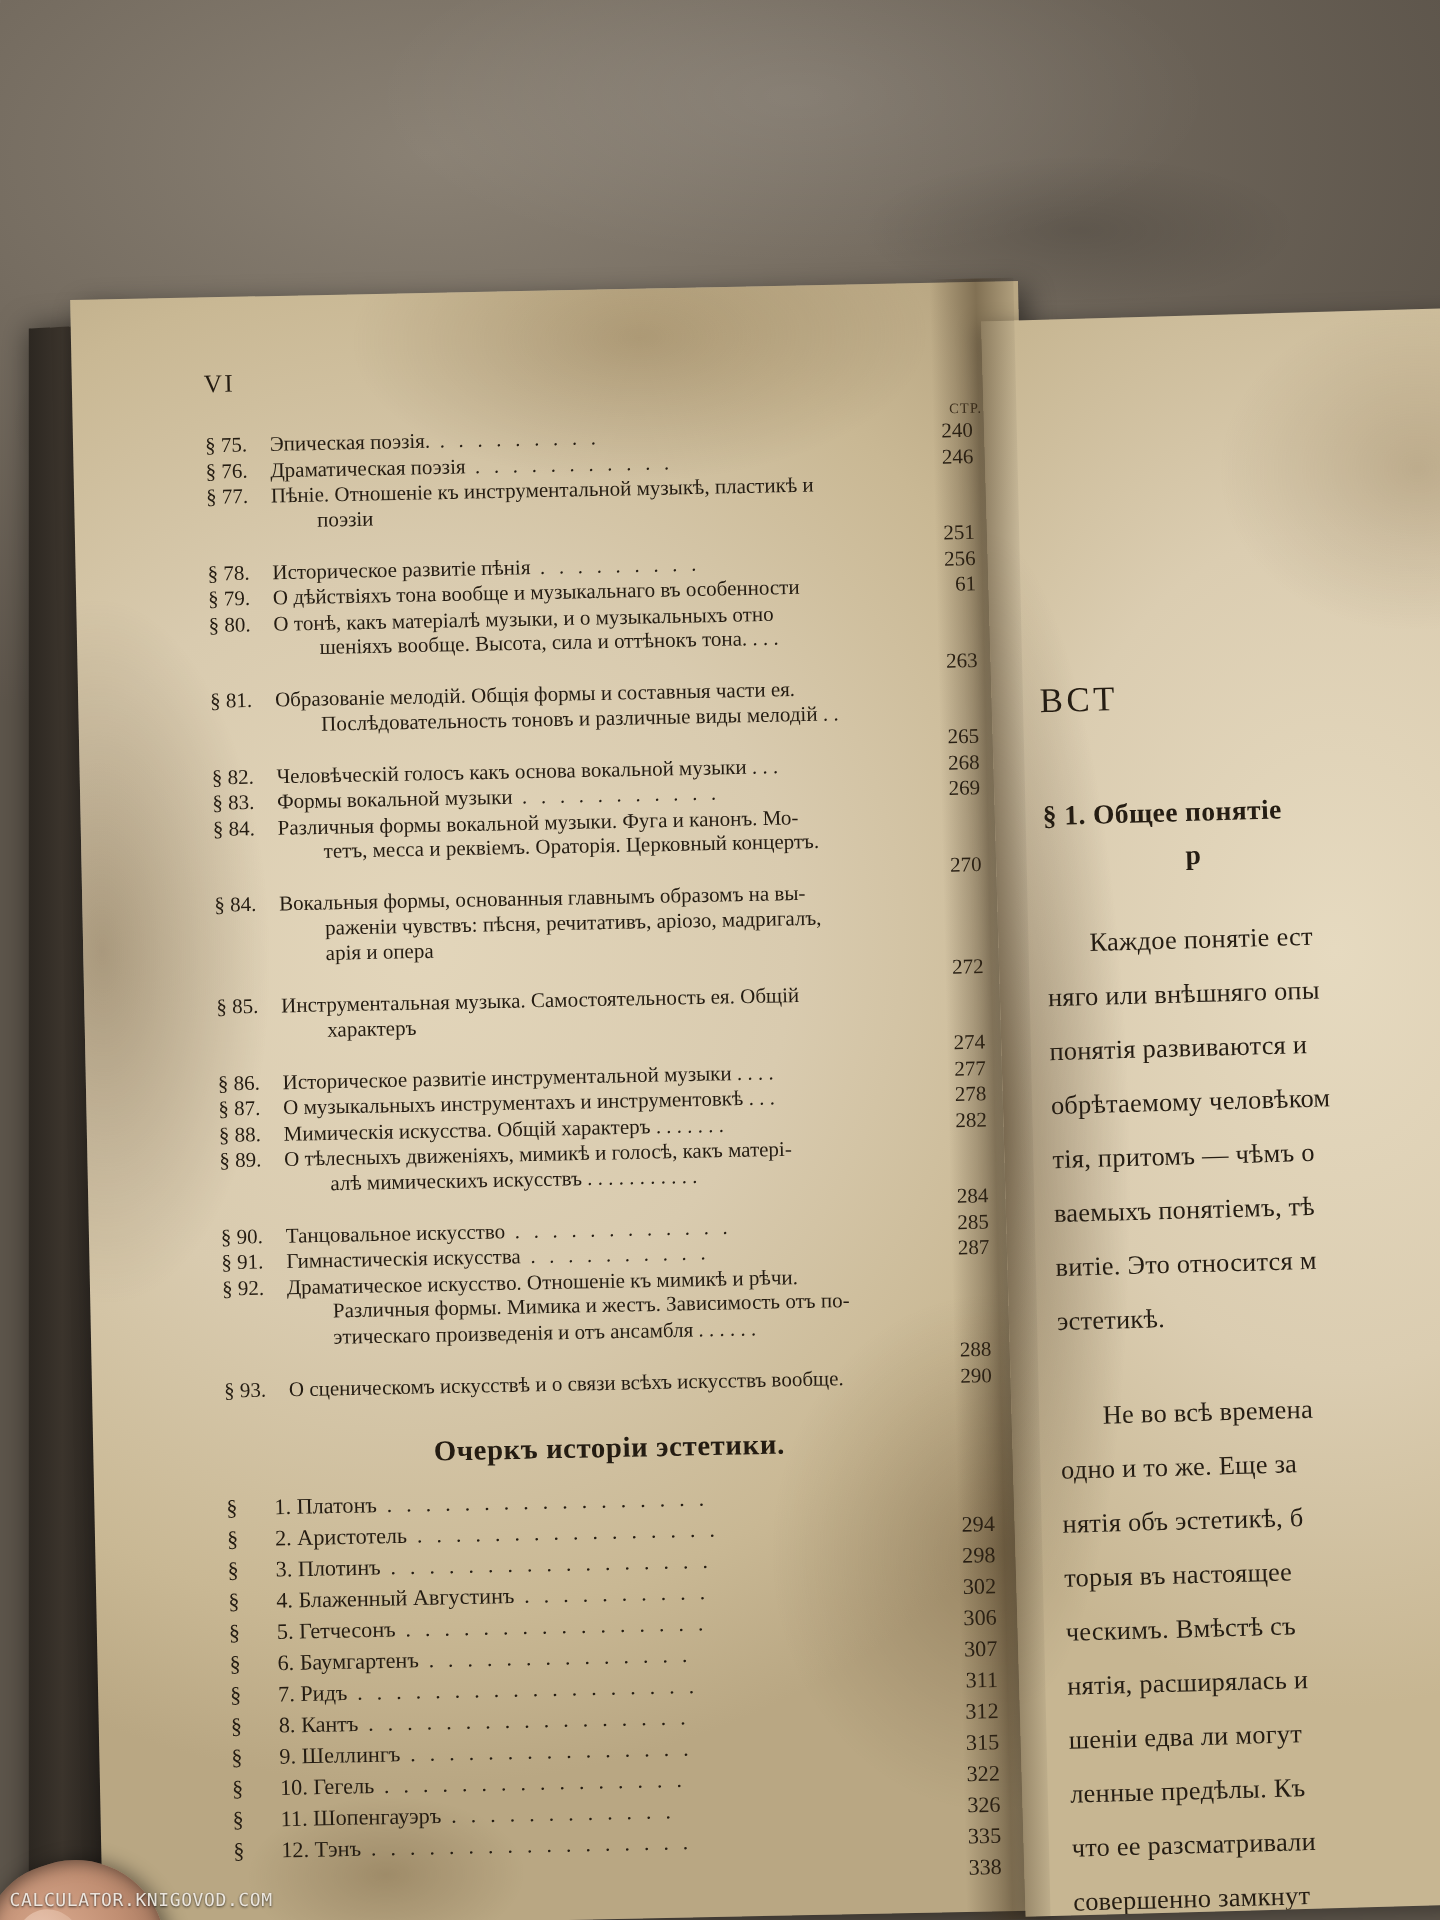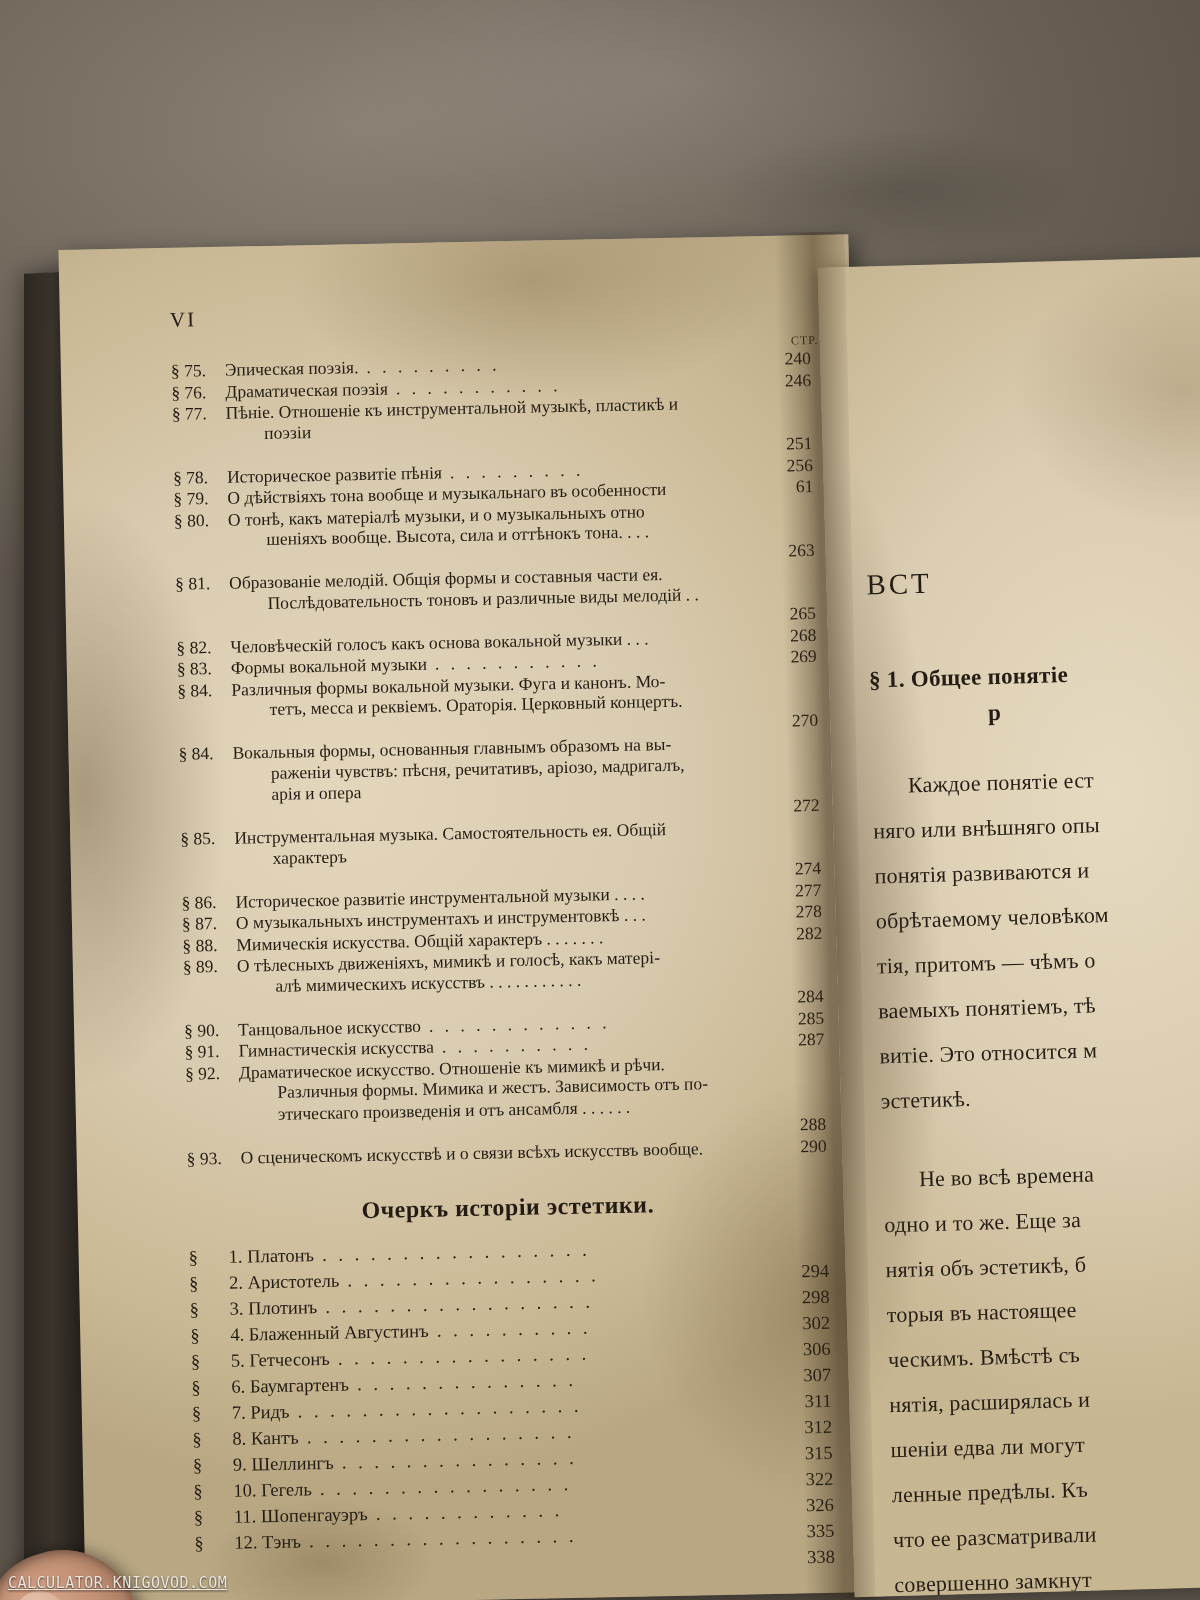--- a/index.html
+++ b/index.html
@@ -126,21 +126,21 @@
   .thumb .nail{
     position:absolute;left:22px;top:34px;width:62px;height:78px;border-radius:50%;
     background:radial-gradient(ellipse at 40% 35%, #eccbb8 0%, #d9ae94 70%);
     transform:rotate(10deg);opacity:.9;
   }
 
   
   .wm{
     position:absolute;left:8px;bottom:8px;
     font-family:"DejaVu Sans Mono", monospace;font-size:15px;letter-spacing:.5px;
-    color:#f0ece6;opacity:.92;text-shadow:0 1px 2px rgba(0,0,0,.8);text-decoration:underline;
+    color:#f0ece6;opacity:.92;text-shadow:0 1px 2px rgba(0,0,0,.8);
   }
 </style>
 </head>
 <body>
 
 <div class="surface">
   <div class="fiber"></div>
 </div>
 
 <div class="book">

